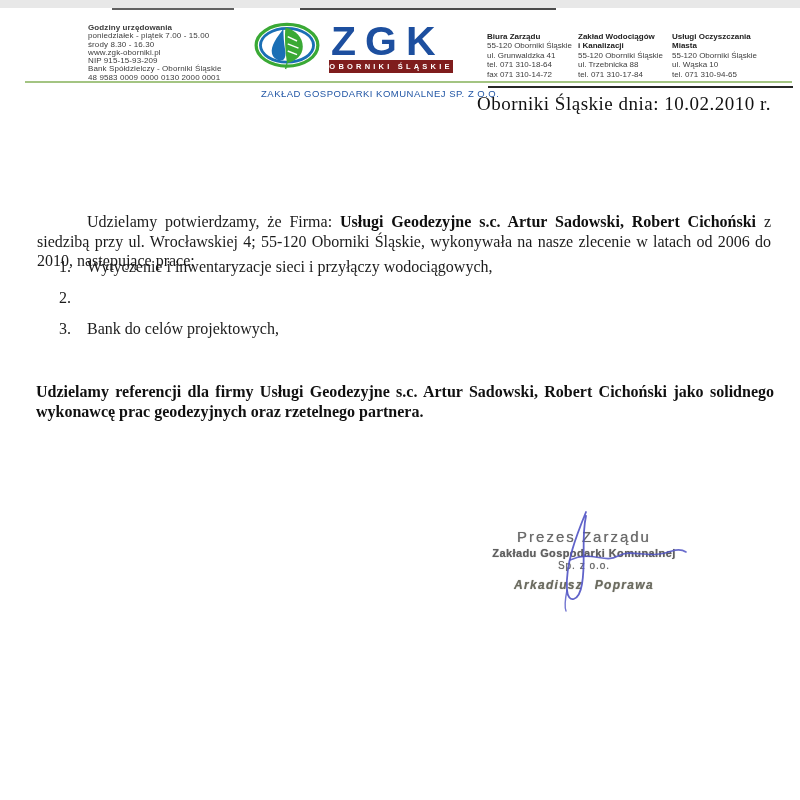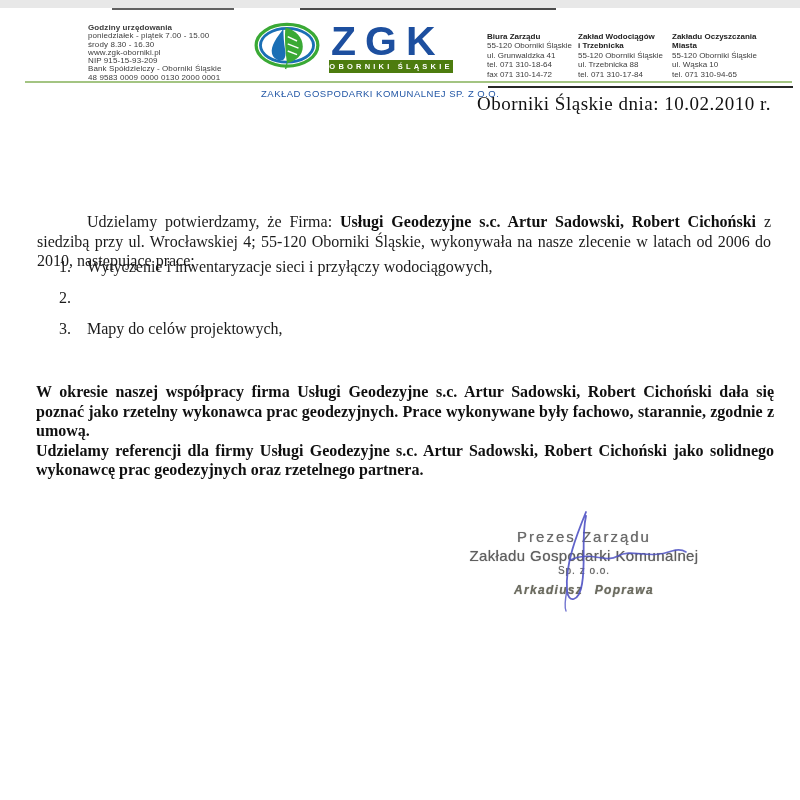--- a/index.html
+++ b/index.html
@@ -21,21 +21,21 @@
   .office .ln.b{font-weight:bold;}
   .logo-oval{position:absolute;left:254px;top:13px;width:66px;height:50px;}
   .zgk{
     position:absolute;left:331px;top:13px;height:42px;
     font-family:"Liberation Sans",sans-serif;font-weight:bold;
     font-size:41px;line-height:41px;letter-spacing:9px;color:#1d4f9f;
     transform:scaleY(.98);
   }
   .green-bar{
     position:absolute;left:329px;top:52px;width:124px;height:13px;
-    background:#4d7c0f;display:flex;align-items:center;justify-content:center;
+    background:#7f1d1d;display:flex;align-items:center;justify-content:center;
   }
   .green-bar span{
     font-family:"Liberation Sans",sans-serif;font-weight:bold;font-size:7.5px;
     letter-spacing:3.2px;color:#ffffff;white-space:nowrap;
   }
   .company-full{
     position:absolute;left:261px;top:80px;
     font-family:"Liberation Sans",sans-serif;font-weight:normal;
     font-size:9.5px;letter-spacing:0.5px;color:#2156a5;white-space:nowrap;
   }
@@ -70,21 +70,21 @@
     font-size:16px;line-height:19.5px;font-weight:bold;text-align:justify;
     color:#101010;
   }
   .closing p{margin:0;}
   
   .sig-block{
     position:absolute;left:468px;top:520px;width:232px;text-align:center;
     font-family:"Liberation Sans",sans-serif;color:#6e6e6e;
   }
   .sig-title{font-size:15px;letter-spacing:2px;color:#6a6a6a;text-shadow:0 0 .7px #8a8a8a;white-space:nowrap;}
-  .sig-org{font-size:15px;font-weight:normal;letter-spacing:.4px;margin-top:2px;color:#5f5f5f;text-shadow:0 0 .9px #808080;white-space:nowrap;}
+  .sig-org{font-size:11px;font-weight:bold;letter-spacing:.4px;margin-top:2px;color:#5f5f5f;text-shadow:0 0 .9px #808080;white-space:nowrap;}
   .sig-org2{font-size:10px;letter-spacing:1px;margin-top:1px;color:#666;text-shadow:0 0 .8px #8a8a8a;}
   .sig-name{
     font-size:12px;font-weight:bold;font-style:italic;letter-spacing:1.3px;word-spacing:7px;
     margin-top:7px;color:#6b6b60;text-shadow:0 0 1px #8d8d80;white-space:nowrap;
   }
   .sig-ink{position:absolute;left:520px;top:498px;width:175px;height:108px;z-index:2;}
 </style>
 </head>
 <body>
 
@@ -119,27 +119,27 @@
 
   <div class="dept dept1">
     <div class="ln b">Biura Zarządu</div>
     <div class="ln">55-120 Oborniki Śląskie</div>
     <div class="ln">ul. Grunwaldzka 41</div>
     <div class="ln">tel. 071 310-18-64</div>
     <div class="ln">fax 071 310-14-72</div>
   </div>
   <div class="dept dept2">
     <div class="ln b">Zakład Wodociągów</div>
-    <div class="ln b">i Trzebnicka</div>
+    <div class="ln b">i Kanalizacji</div>
     <div class="ln">55-120 Oborniki Śląskie</div>
     <div class="ln">ul. Trzebnicka 88</div>
     <div class="ln">tel. 071 310-17-84</div>
   </div>
   <div class="dept dept3">
-    <div class="ln b">Zakładu Oczyszczania</div>
+    <div class="ln b">Usługi Oczyszczania</div>
     <div class="ln b">Miasta</div>
     <div class="ln">55-120 Oborniki Śląskie</div>
     <div class="ln">ul. Wąska 10</div>
     <div class="ln">tel. 071 310-94-65</div>
   </div>
 
   <div class="rule-green"></div>
   <div class="rule-black"></div>
 
   <div class="date-line">Oborniki Śląskie dnia: 10.02.2010 r.</div>
@@ -149,26 +149,25 @@
   <div class="work-list">
     <div class="work-item">
       <span class="num">1.</span>
       <span>Wytyczenie i inwentaryzacje sieci i przyłączy wodociągowych,</span>
     </div>
     <div class="work-item">
       <span class="num">2.</span>
     </div>
     <div class="work-item">
       <span class="num">3.</span>
-      <span>Mapy do celów projektowych,</span>
+      <span>Bank do celów projektowych,</span>
     </div>
   </div>
 
   <div class="closing">
-    <p>W okresie naszej współpracy firma Usługi Geodezyjne s.c. Artur Sadowski, Robert Cichoński dała się poznać jako rzetelny wykonawca prac geodezyjnych. Prace wykonywane były fachowo, starannie, zgodnie z umową.</p>
     <p>Udzielamy referencji dla firmy Usługi Geodezyjne s.c. Artur Sadowski, Robert Cichoński jako solidnego wykonawcę prac geodezyjnych oraz rzetelnego partnera.</p>
   </div>
 
   <div class="sig-block">
     <div class="sig-title">Prezes Zarządu</div>
     <div class="sig-org">Zakładu Gospodarki Komunalnej</div>
     <div class="sig-org2">Sp. z o.o.</div>
     <div class="sig-name">Arkadiusz Poprawa</div>
   </div>
   <svg class="sig-ink" viewBox="0 0 175 108">

